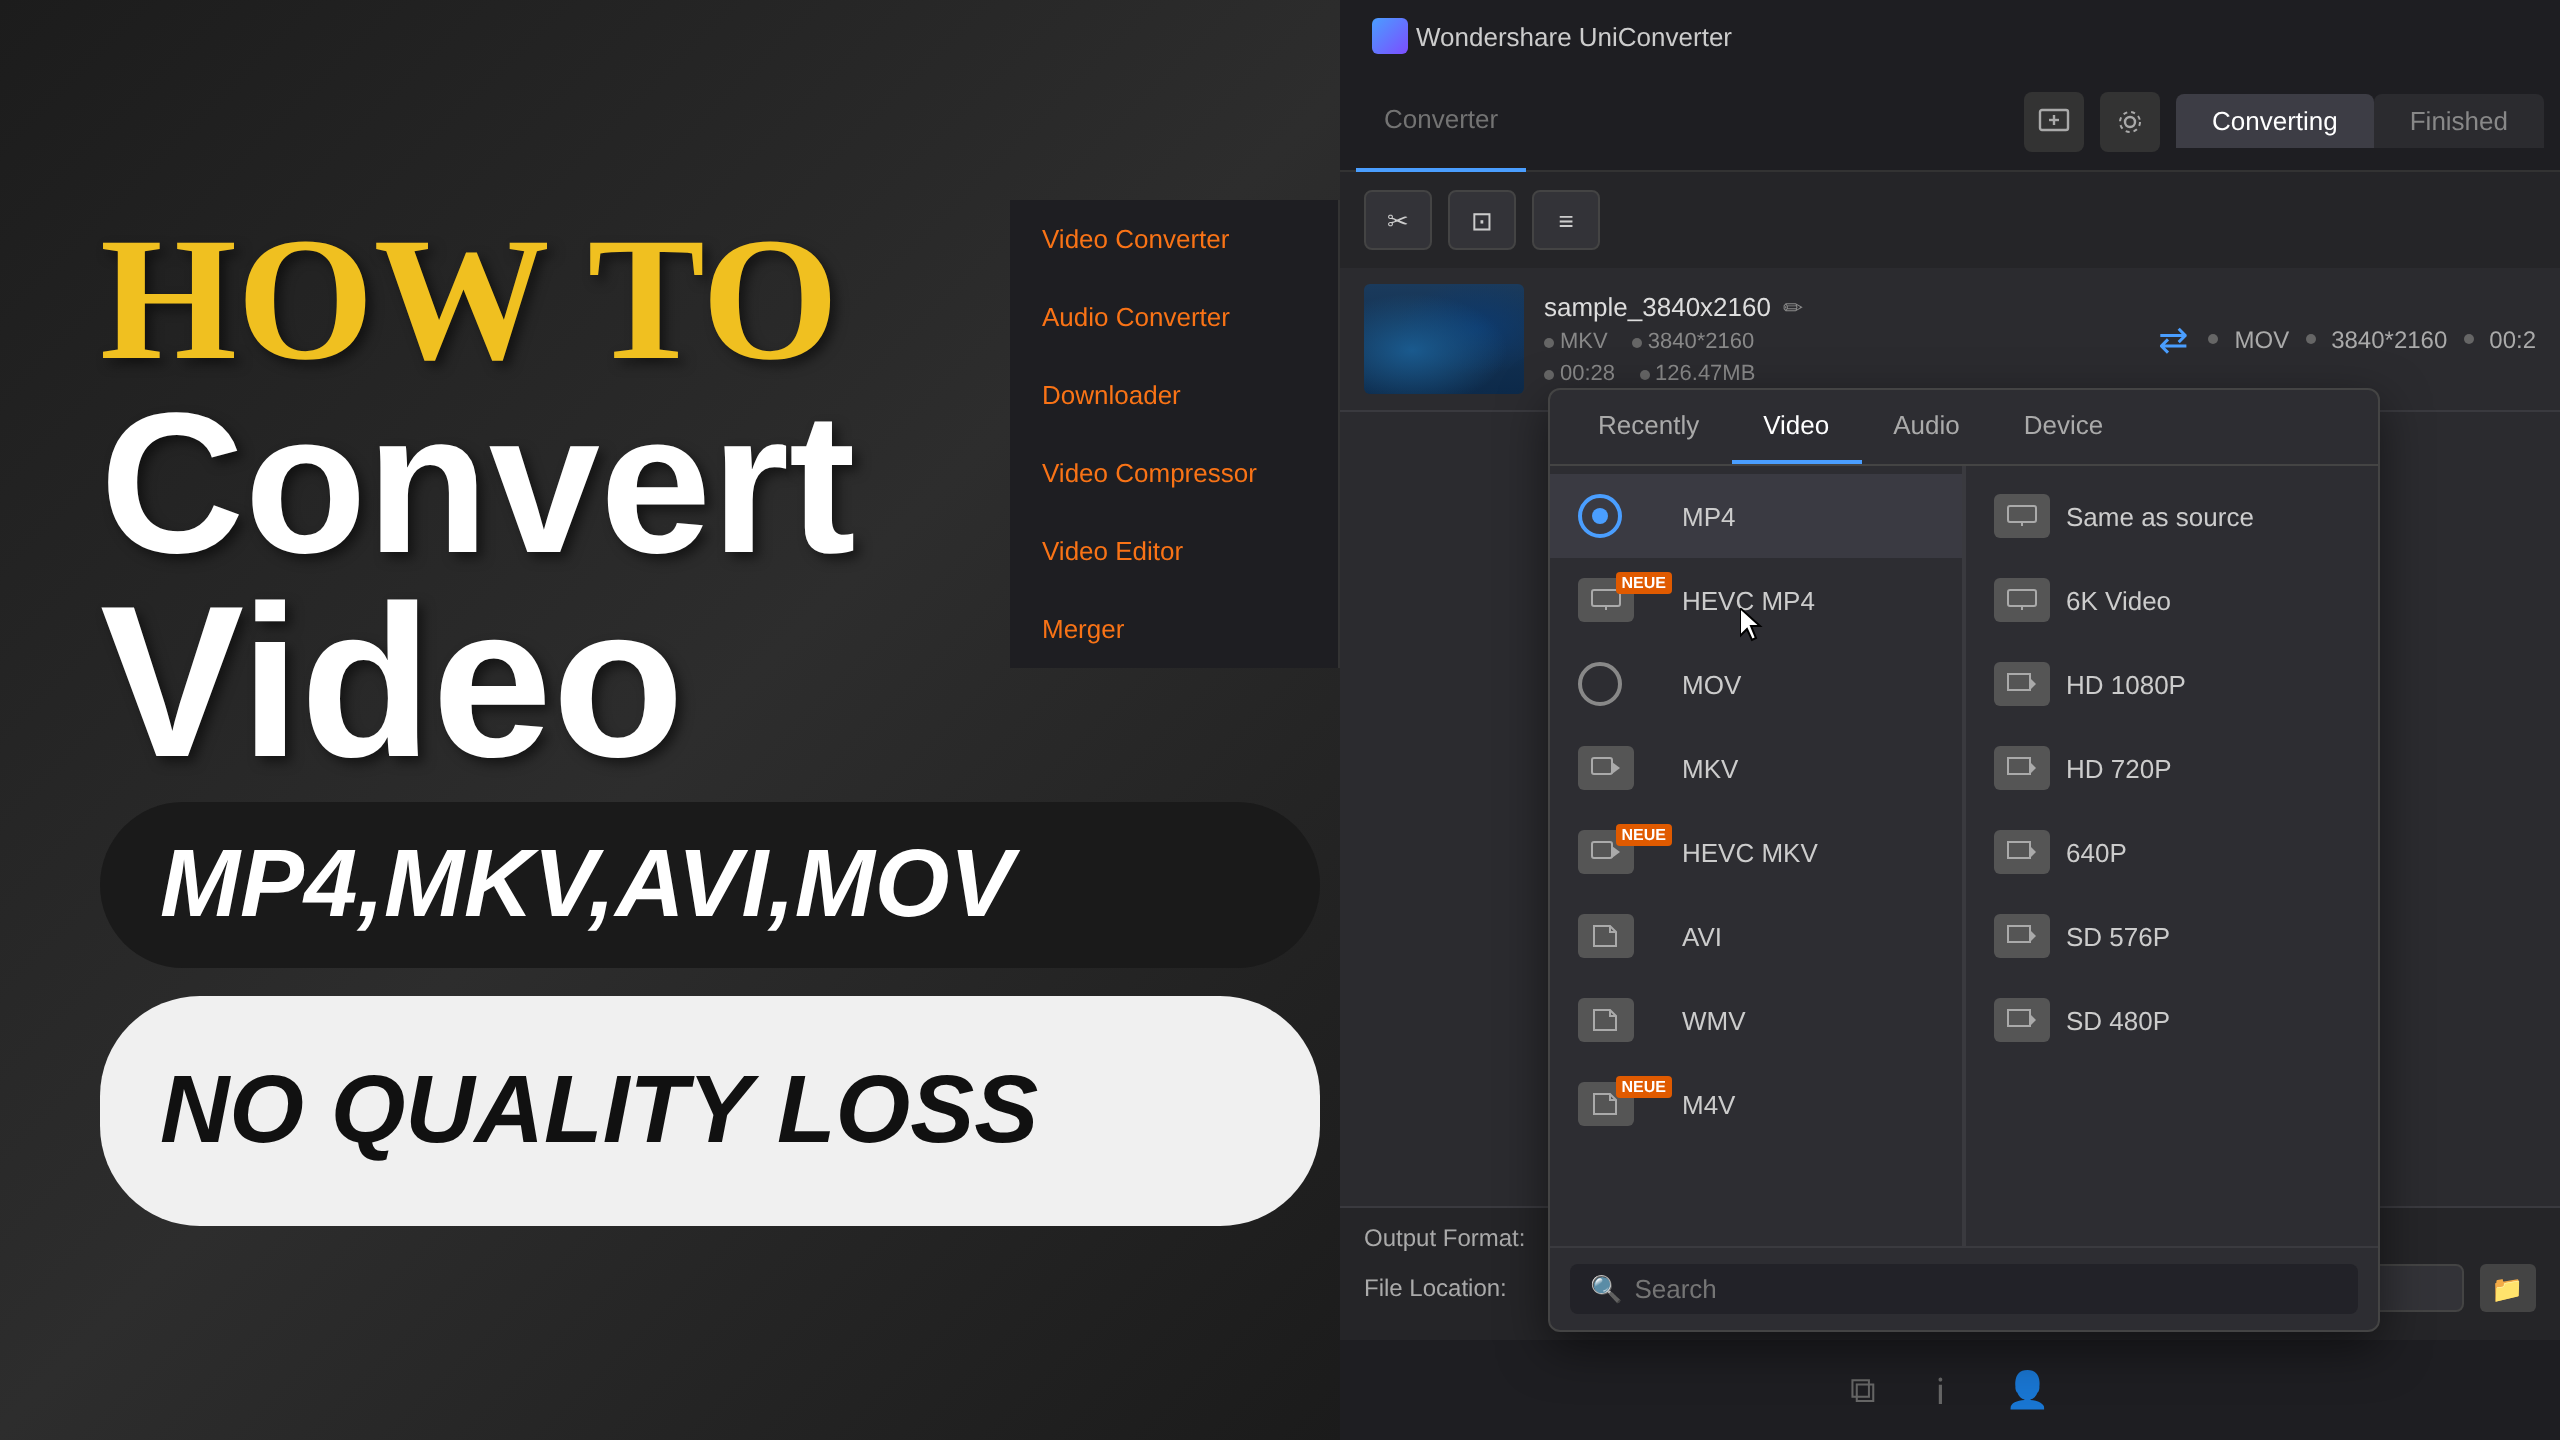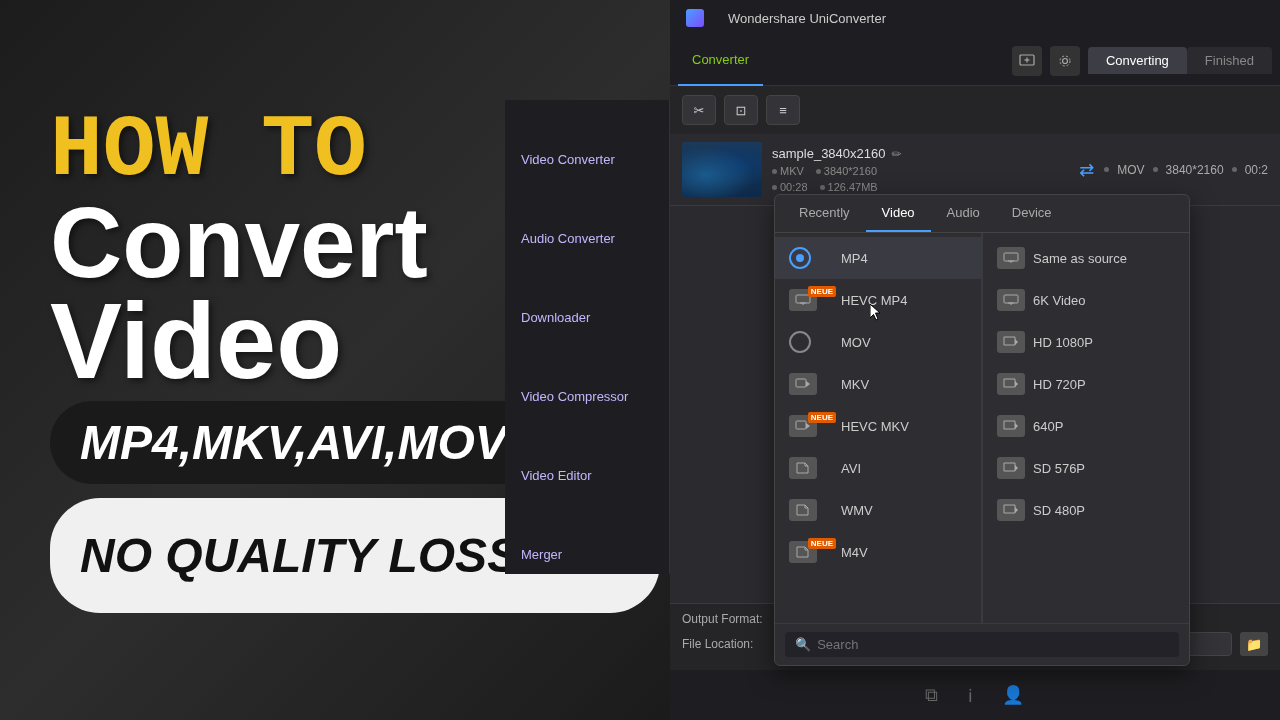--- a/index.html
+++ b/index.html
@@ -30,21 +30,21 @@
       flex-direction: column;
       justify-content: center;
       padding: 40px 50px;
     }
 
     .how-to-text {
       font-size: 88px;
       font-weight: 900;
       color: #f0c020;
       line-height: 1;
-      font-family: Liberation Mono, monospace;
+      font-family: Liberation Serif, serif;
       text-shadow: 3px 3px 6px rgba(0,0,0,0.5);
     }
 
     .convert-text {
       font-size: 100px;
       font-weight: 900;
       color: #ffffff;
       line-height: 0.95;
       font-family: 'Arial Black', Arial, sans-serif;
       text-shadow: 3px 3px 6px rgba(0,0,0,0.5);
@@ -103,21 +103,21 @@
       flex-direction: column;
     }
 
     
     .title-bar {
       height: 36px;
       background: #1e1e22;
       display: flex;
       align-items: center;
       padding: 0 16px;
-      gap: 24px;
+      gap: 4px;
       flex-shrink: 0;
     }
 
     .app-logo {
       width: 18px;
       height: 18px;
       background: linear-gradient(135deg, #4a9eff, #7c4dff);
       border-radius: 3px;
       flex-shrink: 0;
     }
@@ -146,21 +146,21 @@
       display: flex;
       align-items: center;
       color: #aaaaaa;
       font-size: 13px;
       cursor: pointer;
       border-bottom: 2px solid transparent;
       white-space: nowrap;
     }
 
     .nav-item.active {
-      color: #84cc16;
+      color: #737373;
       border-bottom: 2px solid #4a9eff;
     }
 
     .nav-icons {
       margin-left: auto;
       display: flex;
       align-items: center;
       gap: 8px;
     }
 
@@ -511,25 +511,24 @@
       left: 505px;
       top: 100px;
       width: 165px;
       background: #1e1e22;
       z-index: 1;
       border-right: 1px solid #333;
     }
 
     .sidebar-item-partial {
       padding: 12px 16px;
-      color: #c4b5fd;
+      color: #f97316;
       font-size: 13px;
       cursor: pointer;
       white-space: nowrap;
-      margin-top: 40px;
     }
 
     .cursor-indicator {
       position: absolute;
       width: 12px;
       height: 18px;
       z-index: 100;
       top: 304px;
       left: 870px;
       pointer-events: none;

